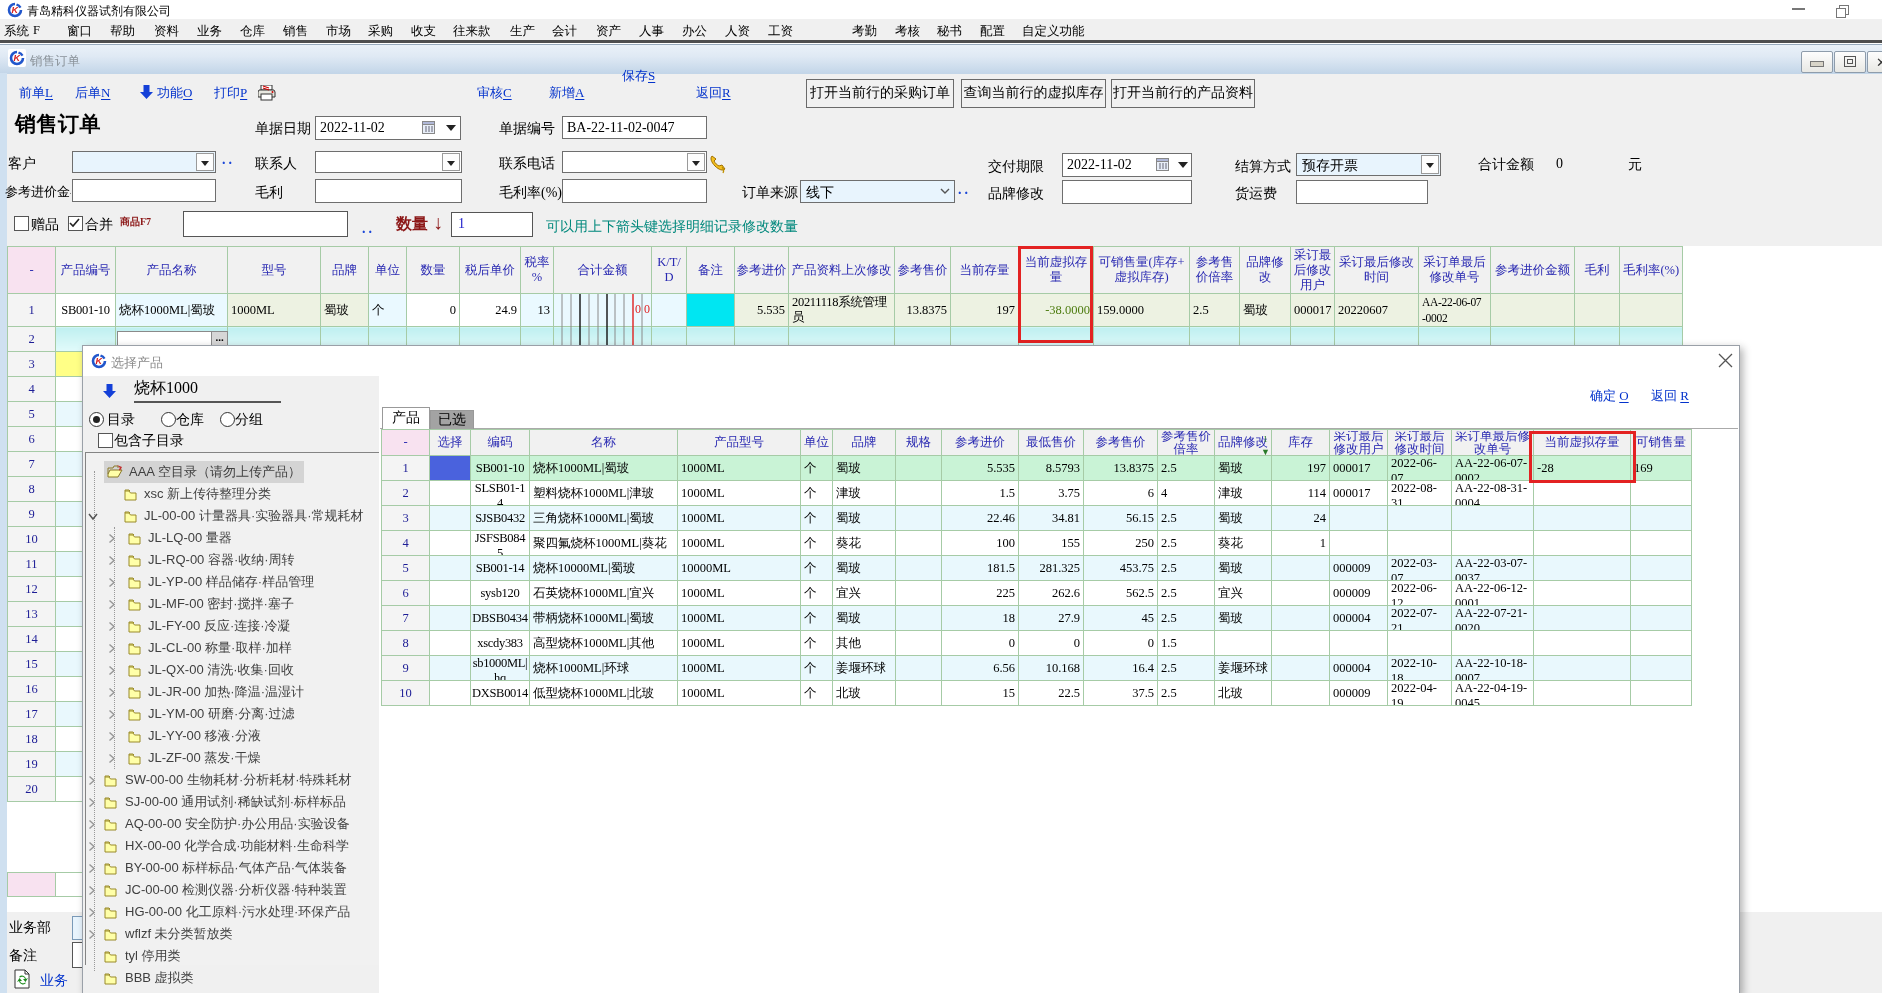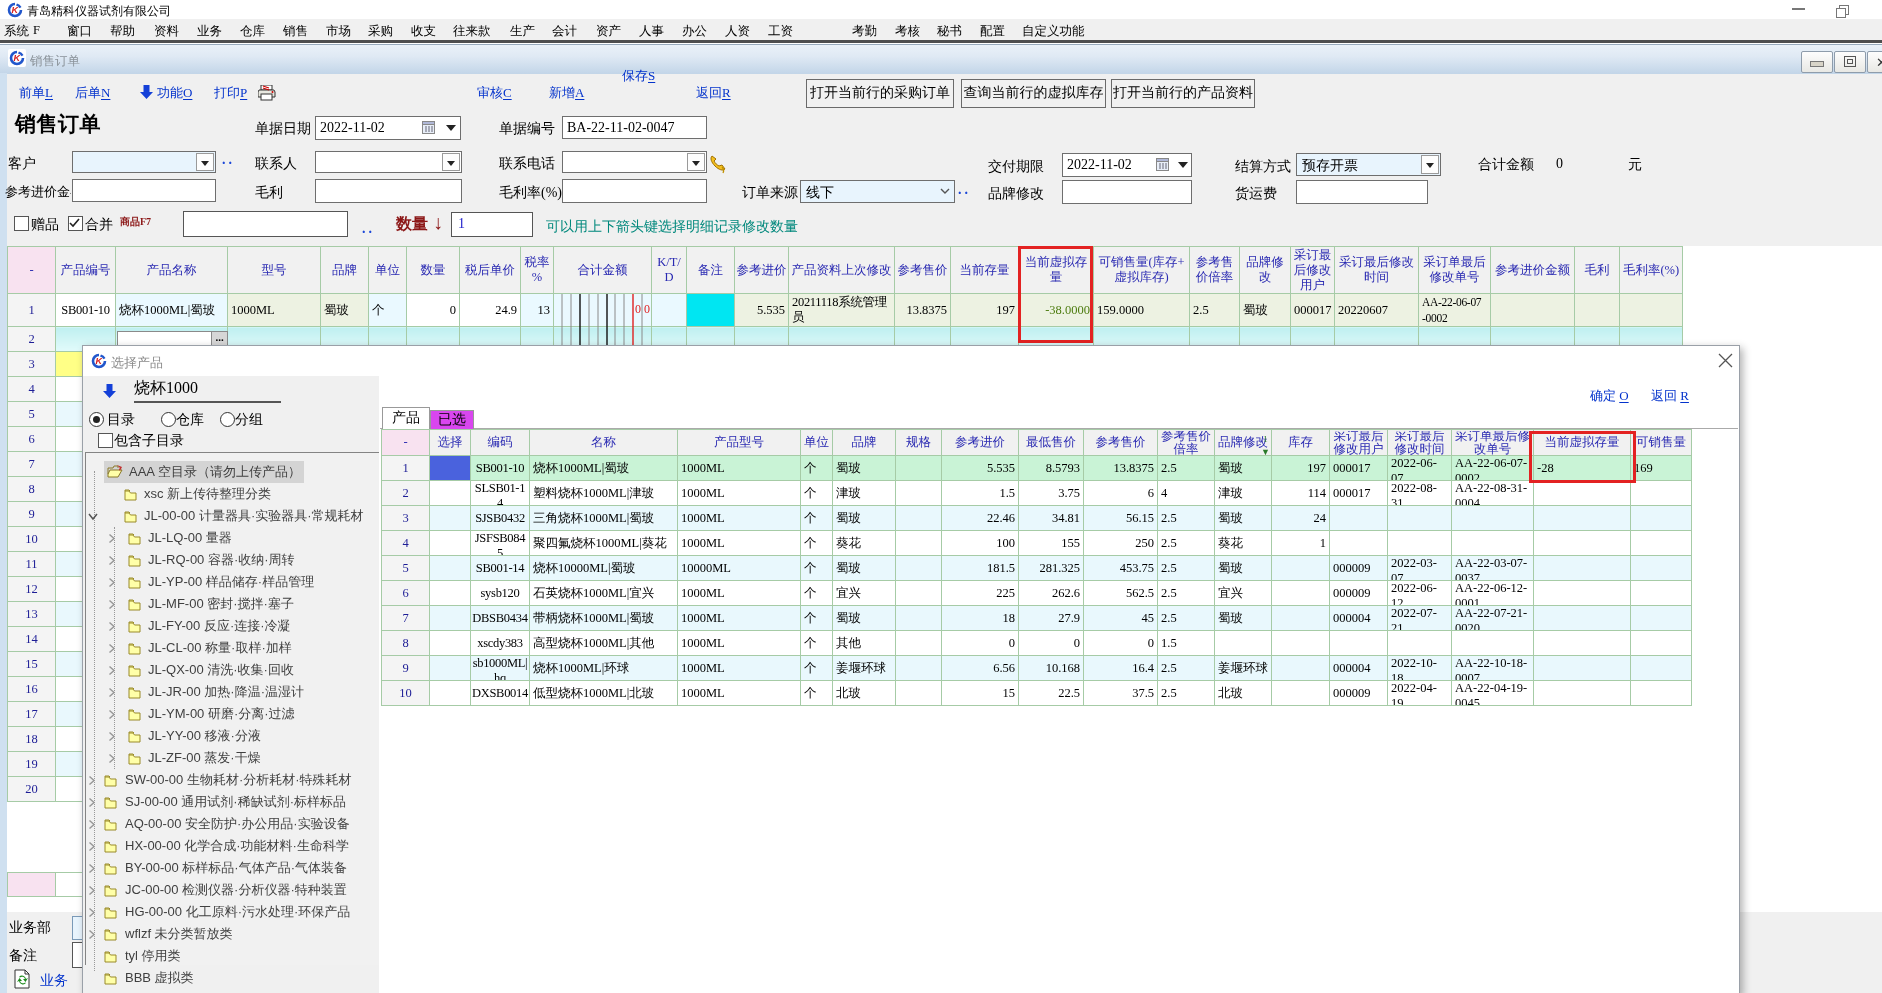--- a/index.html
+++ b/index.html
@@ -682,21 +682,21 @@
           <path d="M1 2 h4 l1.5 2 H12 v7 H1 Z M1 2 v-1 h4 l1 1" fill="#ffffa8" stroke="#998a2a"></path>
         </svg>
         <span class="ti" style="left:39px;top:514px">BBB 虚拟类</span>
  </div>
 
  <span class="lnk" style="left:1507px;top:41px">确定 <u>O</u></span>
  <span class="lnk" style="left:1568px;top:41px">返回 <u>R</u></span>
 
  <div class="abs" style="left:297px;top:82px;width:1358px;height:1px;background:#aaa"></div>
  <div class="abs" style="left:299px;top:61px;width:46px;height:21px;background:#fff;border:1px solid #999;border-bottom:none;font-size:14px;text-align:center;line-height:20px">产品</div>
- <div class="abs" style="left:347px;top:64px;width:42px;height:18px;background:#d946ef;border:1px solid #999;border-bottom:none;font-size:14px;text-align:center;line-height:17px">已选</div>
+ <div class="abs" style="left:347px;top:64px;width:42px;height:18px;background:#a3a3a3;border:1px solid #999;border-bottom:none;font-size:14px;text-align:center;line-height:17px">已选</div>
  <div id="dgridwrap">
  <table class="grid" style="position:absolute;left:298px;top:83px;width:1310px">
  <colgroup>
             <col style="width:48px">
             <col style="width:41px">
             <col style="width:59px">
             <col style="width:148px">
             <col style="width:123px">
             <col style="width:32px">
             <col style="width:63px">

